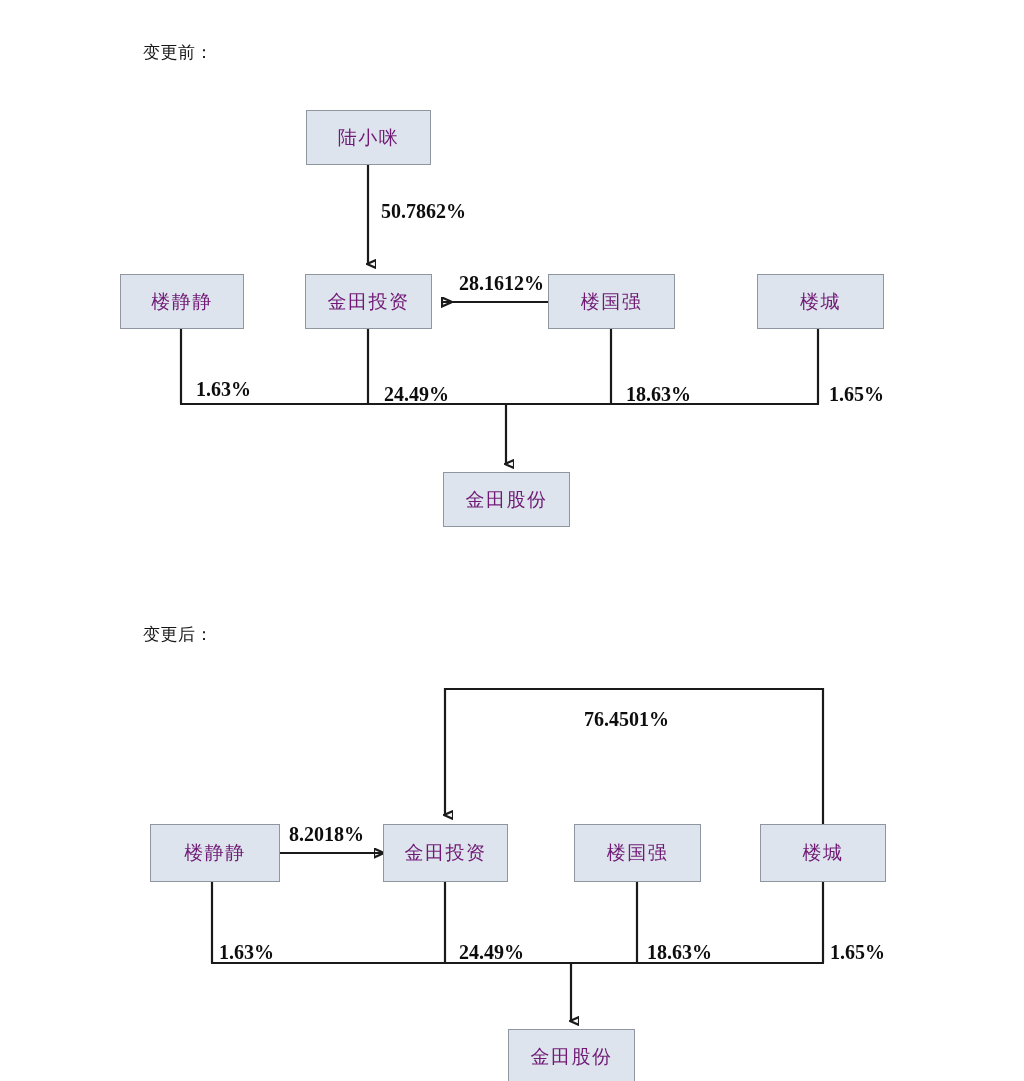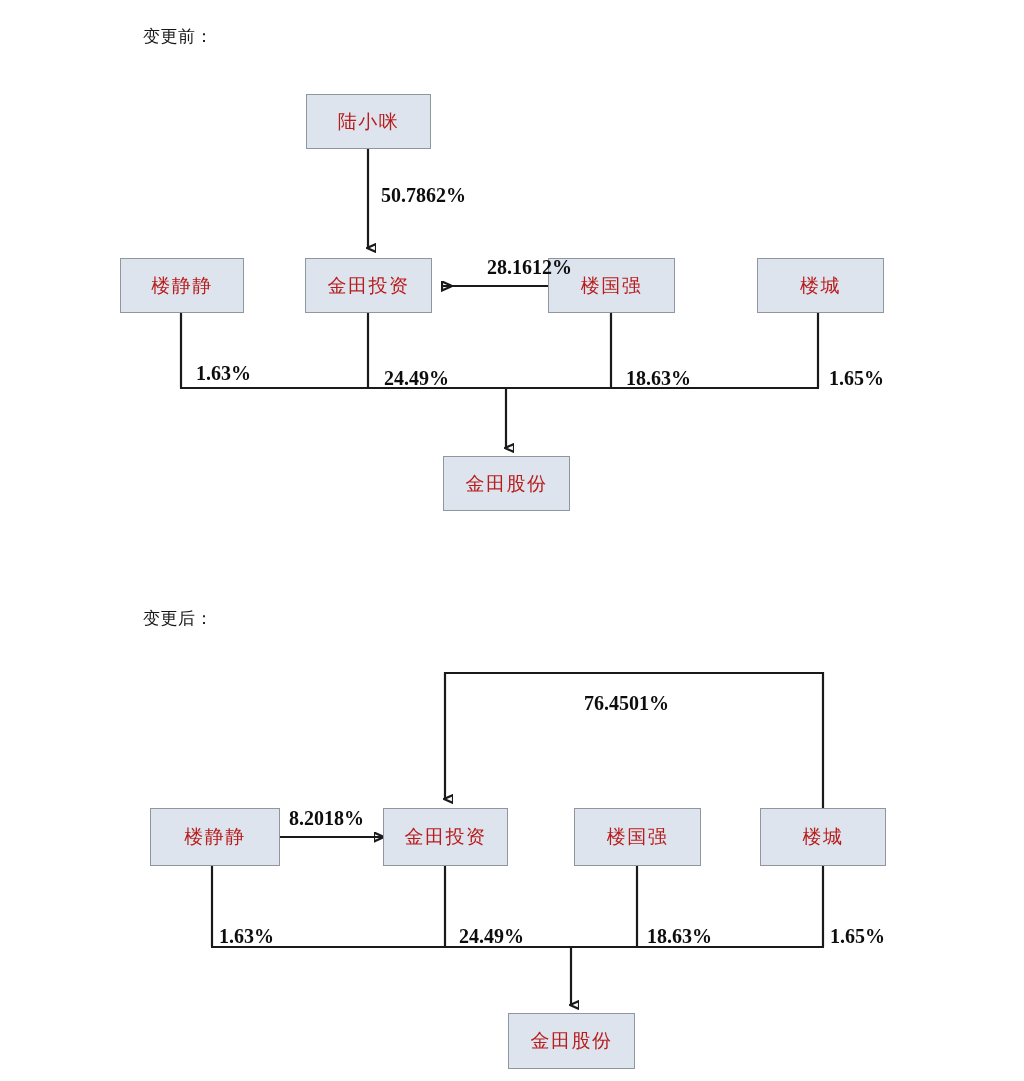--- a/index.html
+++ b/index.html
@@ -10,21 +10,21 @@
   body {
     width: 1024px;
     height: 1081px;
     position: relative;
     font-family: "Liberation Serif", "DejaVu Serif", serif;
     color: #000000;
     overflow: hidden;
   }
   #canvas {
     position: absolute;
-    left: 0; top: 0;
+    left: 0; top: 16px;
     width: 1024px;
     height: 929px;
   }
   .section-title {
     position: absolute;
     font-size: 17px;
     font-family: "Liberation Serif", "DejaVu Serif", serif;
     color: #161616;
     letter-spacing: 0.5px;
     white-space: nowrap;
@@ -32,21 +32,21 @@
   .node-box {
     position: absolute;
     background: #dde4ed;
     border: 1.6px solid #8f96a0;
     box-sizing: border-box;
     display: flex;
     align-items: center;
     justify-content: center;
     font-size: 19px;
     font-family: "Liberation Serif", "DejaVu Serif", serif;
-    color: #b91c1c;
+    color: #701a75;
     letter-spacing: 1.5px;
     white-space: nowrap;
     text-align: right;
   }
   .edge-label {
     position: absolute;
     font-size: 20px;
     font-family: "Liberation Serif", "DejaVu Serif", serif;
     font-weight: 700;
     color: #0d0d0d;
@@ -125,21 +125,21 @@
   <div class="node-box" style="left:305px; top:258px; width:127px; height:55px;">金田投资</div>
 
   <div class="node-box" style="left:548px; top:258px; width:127px; height:55px;">楼国强</div>
 
   <div class="node-box" style="left:757px; top:258px; width:127px; height:55px;">楼城</div>
 
   <div class="node-box" style="left:443px; top:456px; width:127px; height:55px;">金田股份</div>
 
   <div class="edge-label" style="left:381px; top:184px;">50.7862%</div>
 
-  <div class="edge-label" style="left:459px; top:256px;margin-left:28px;">28.1612%</div>
+  <div class="edge-label" style="left:459px; top:256px;">28.1612%</div>
 
   <div class="edge-label" style="left:196px; top:362px;">1.63%</div>
 
   <div class="edge-label" style="left:384px; top:367px;">24.49%</div>
 
   <div class="edge-label" style="left:626px; top:367px;">18.63%</div>
 
   <div class="edge-label" style="left:829px; top:367px;">1.65%</div>
 
   <div class="node-box" style="left:150px; top:808px; width:130px; height:58px;">楼静静</div>

